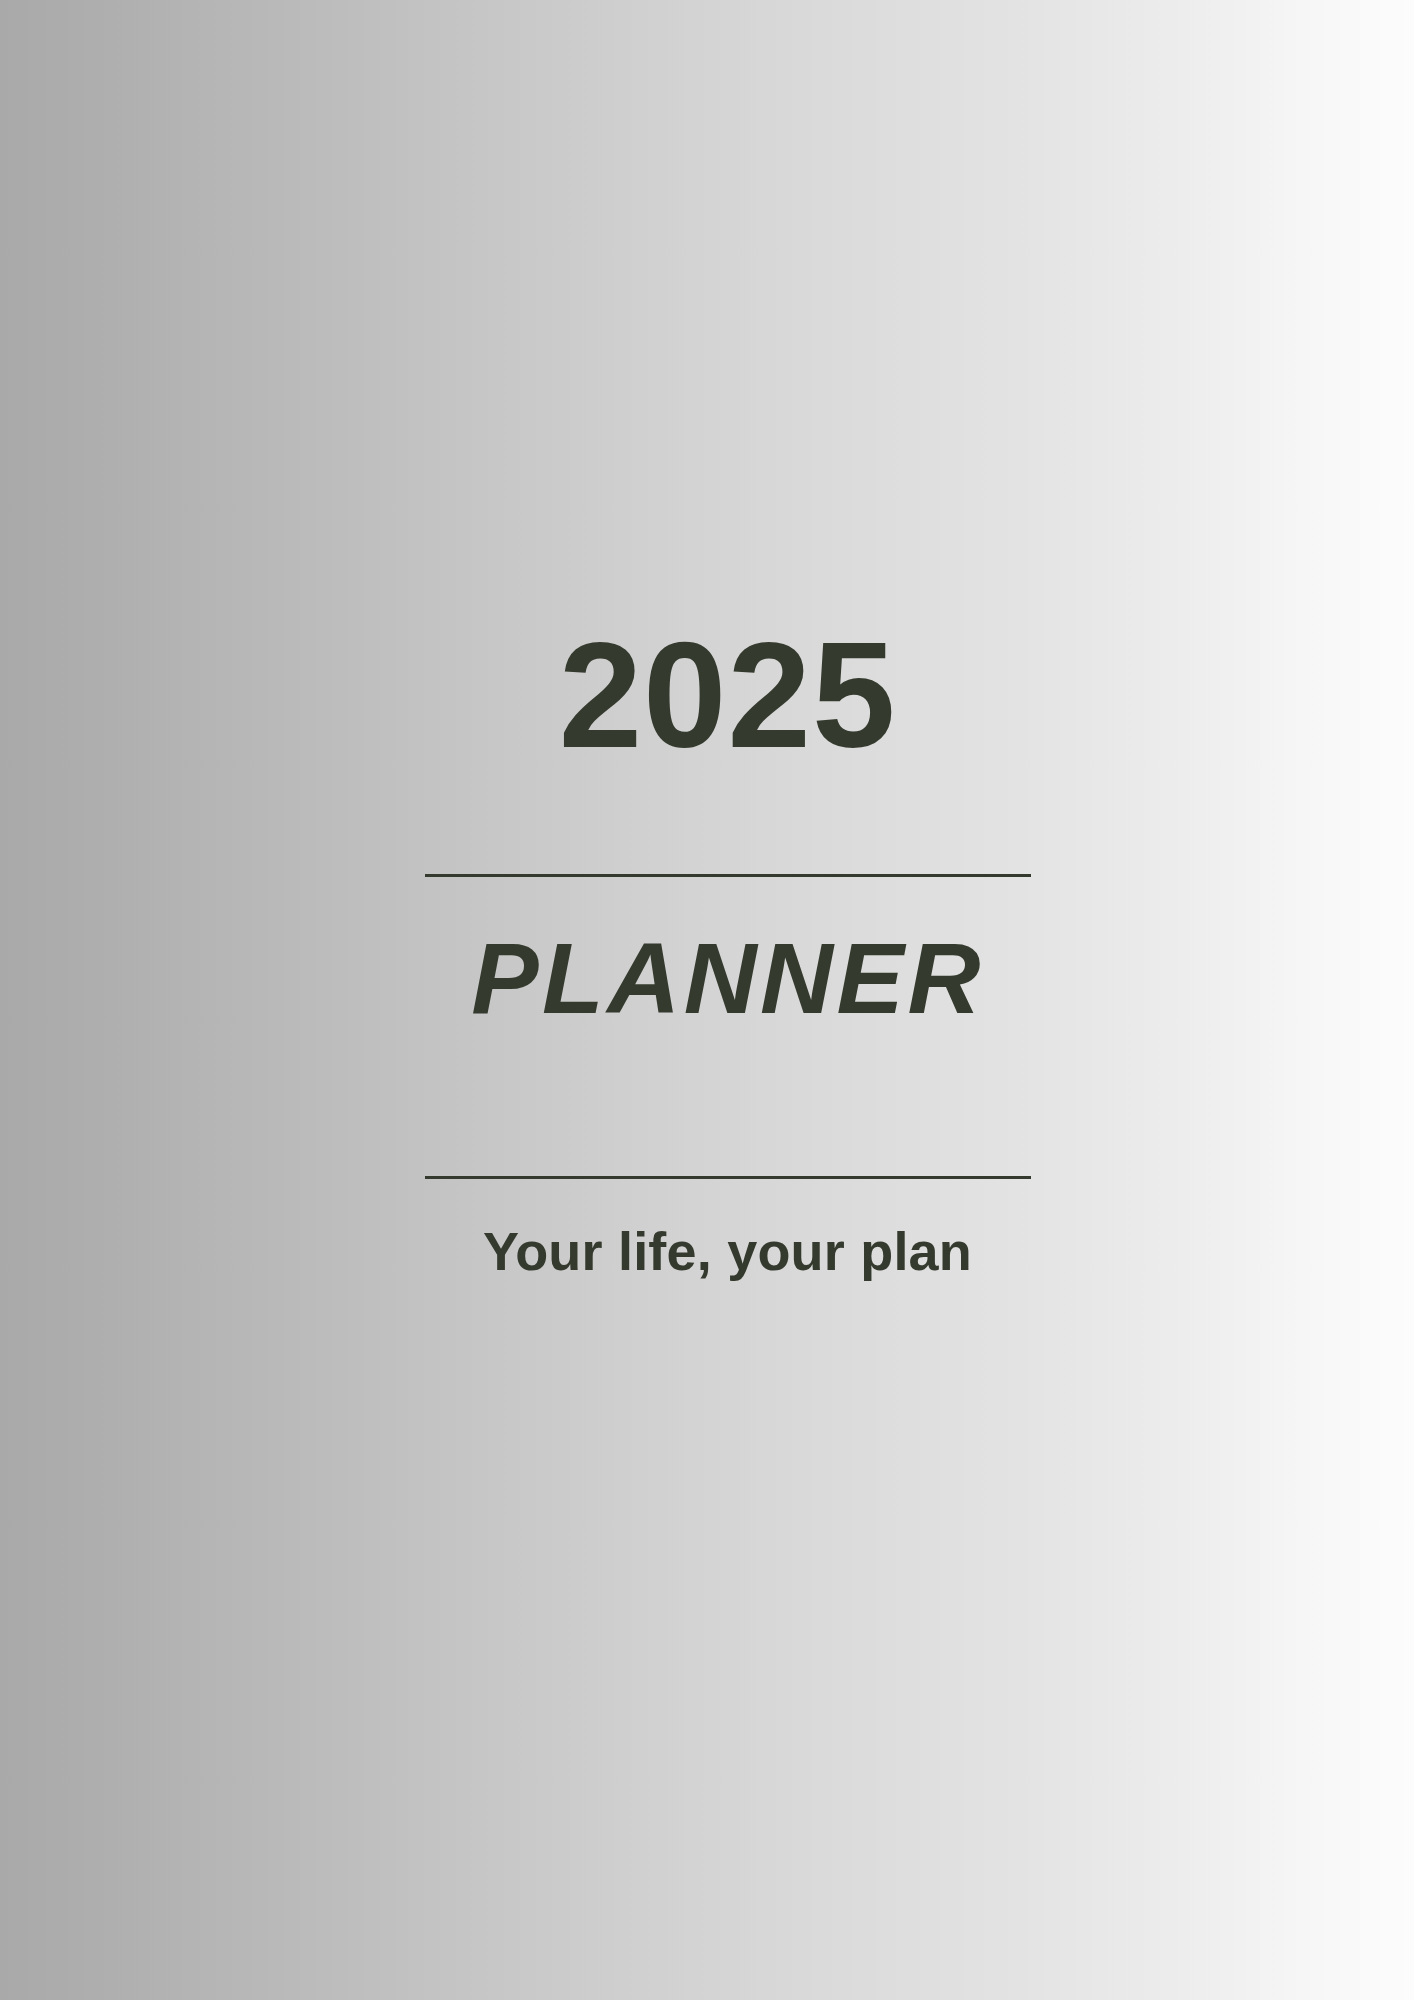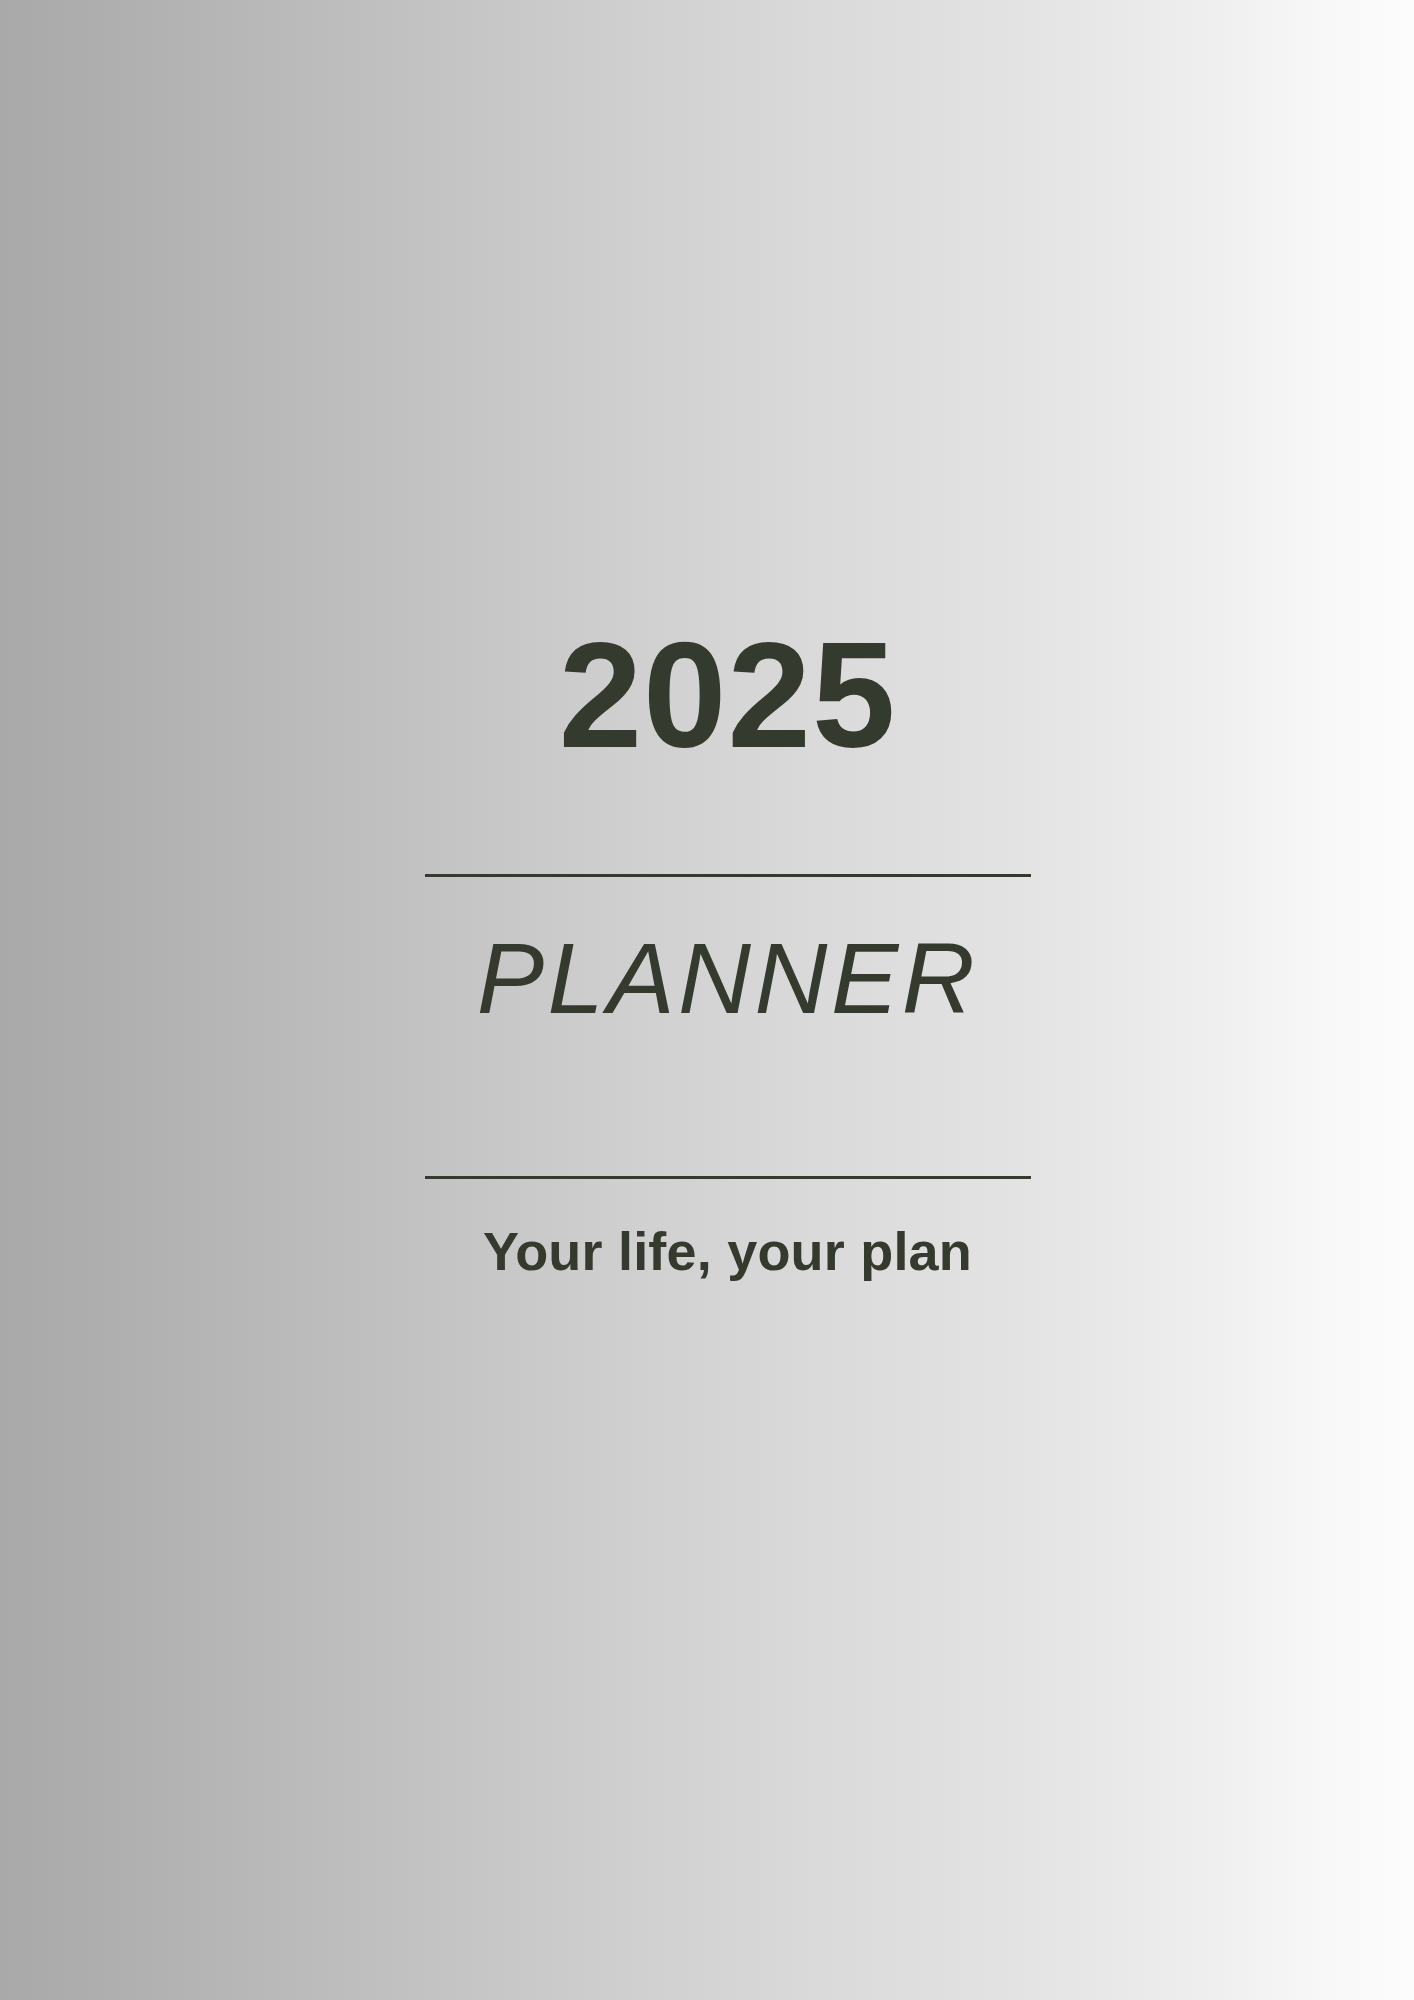--- a/index.html
+++ b/index.html
@@ -77,21 +77,21 @@
     margin-top: 104px;
   }
 
   .rule-bottom {
     margin-top: 147px;
   }
 
   .title {
     color: #343b2e;
     font-family: "Liberation Sans", sans-serif;
-    font-weight: 400;
+    font-weight: 700;
     font-style: italic;
     font-size: 101px;
     line-height: 101px;
     letter-spacing: 3.5px;
     margin: 0;
     padding: 0;
     margin-top: 51px;
     white-space: nowrap;
     -webkit-font-smoothing: antialiased;
   }

